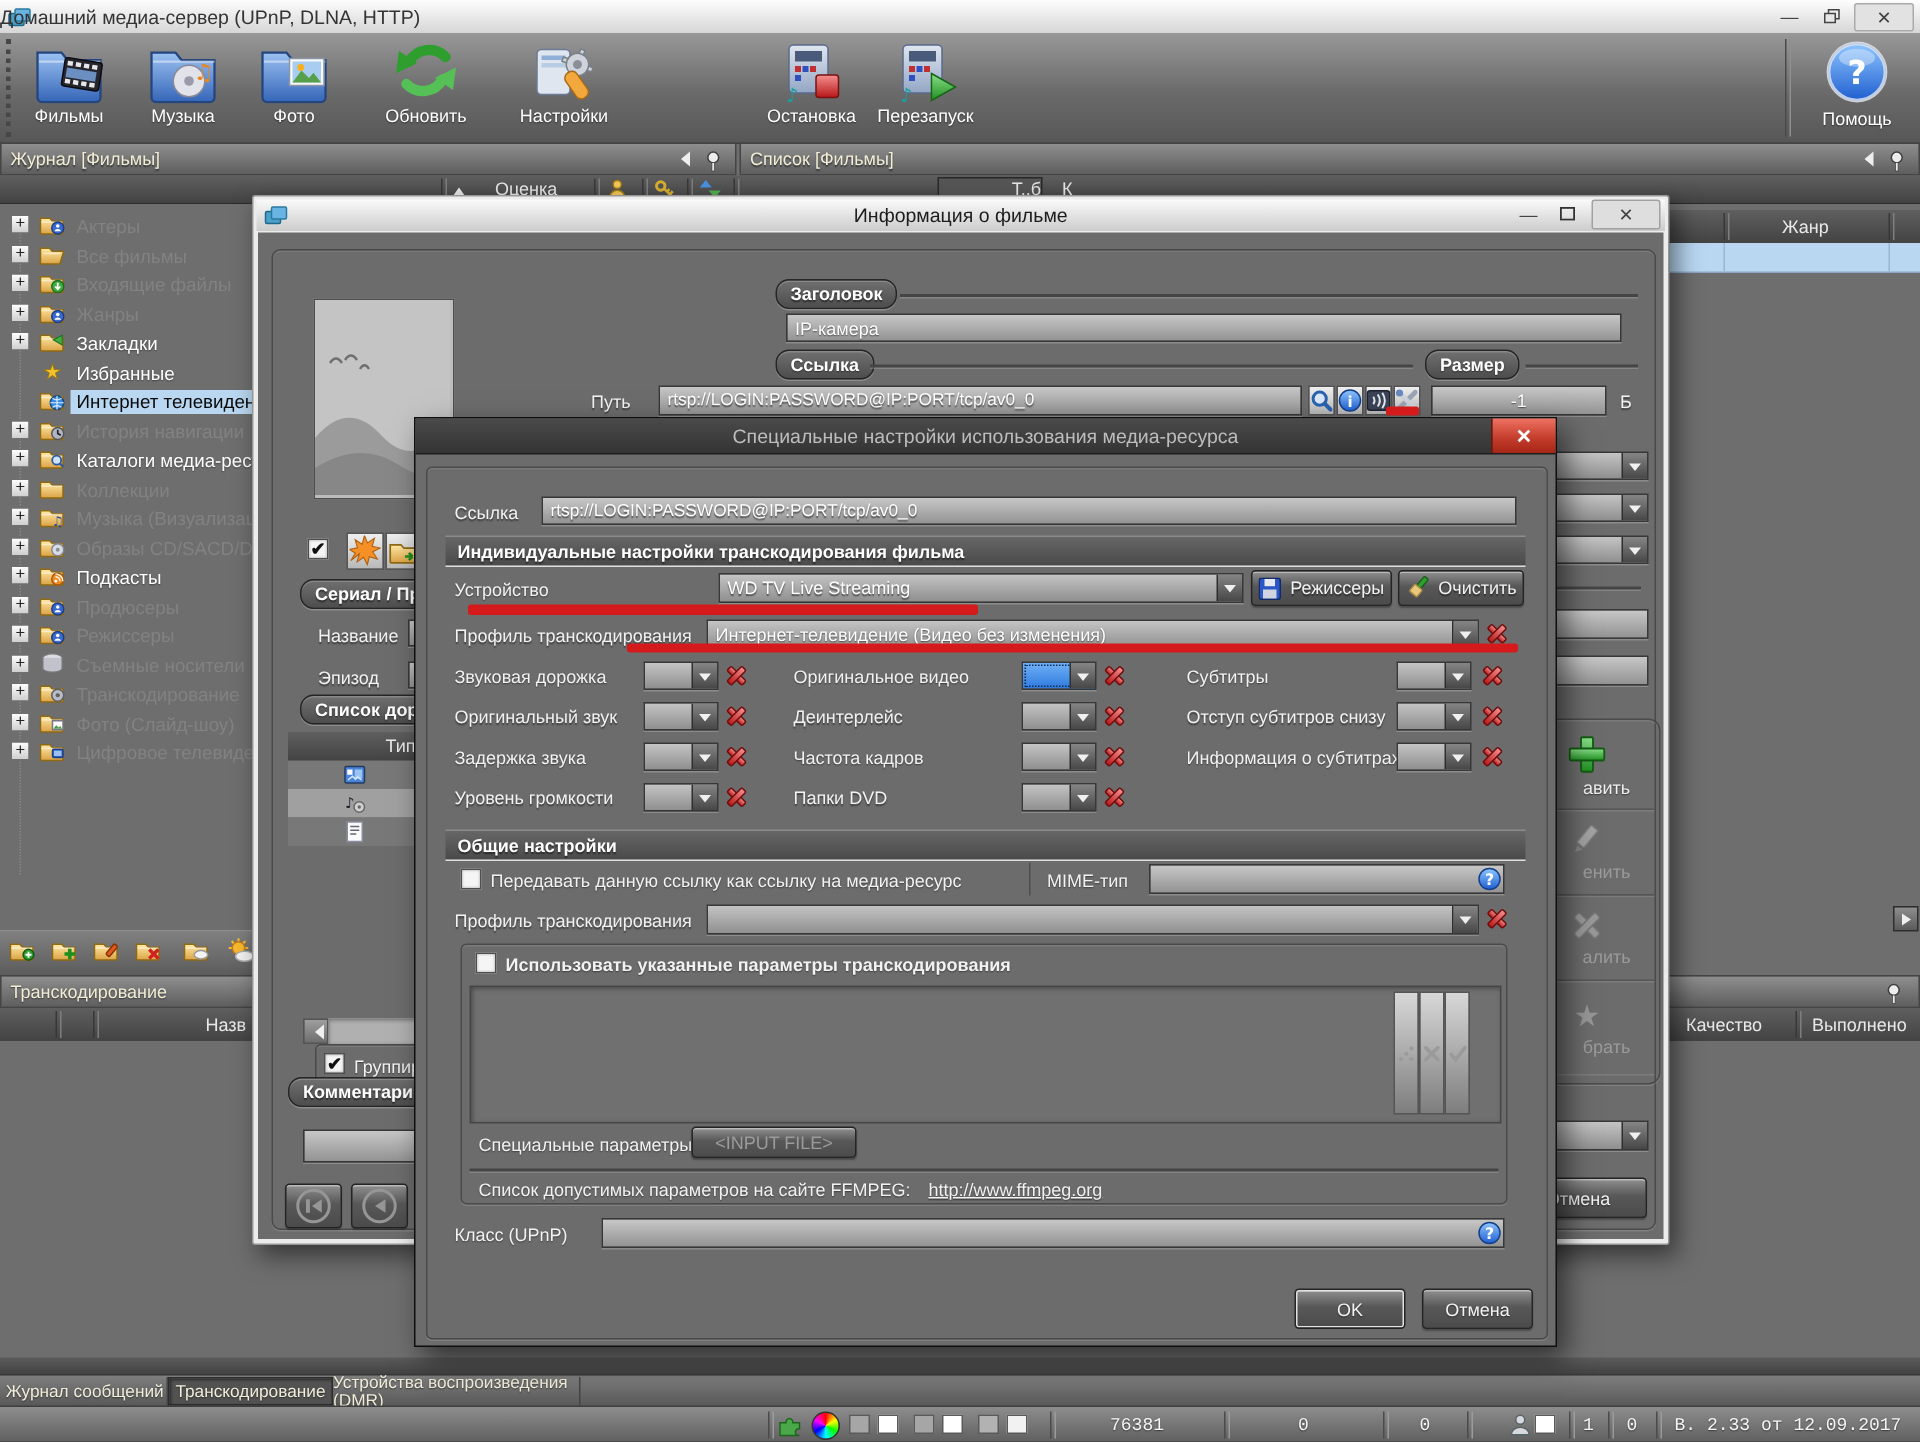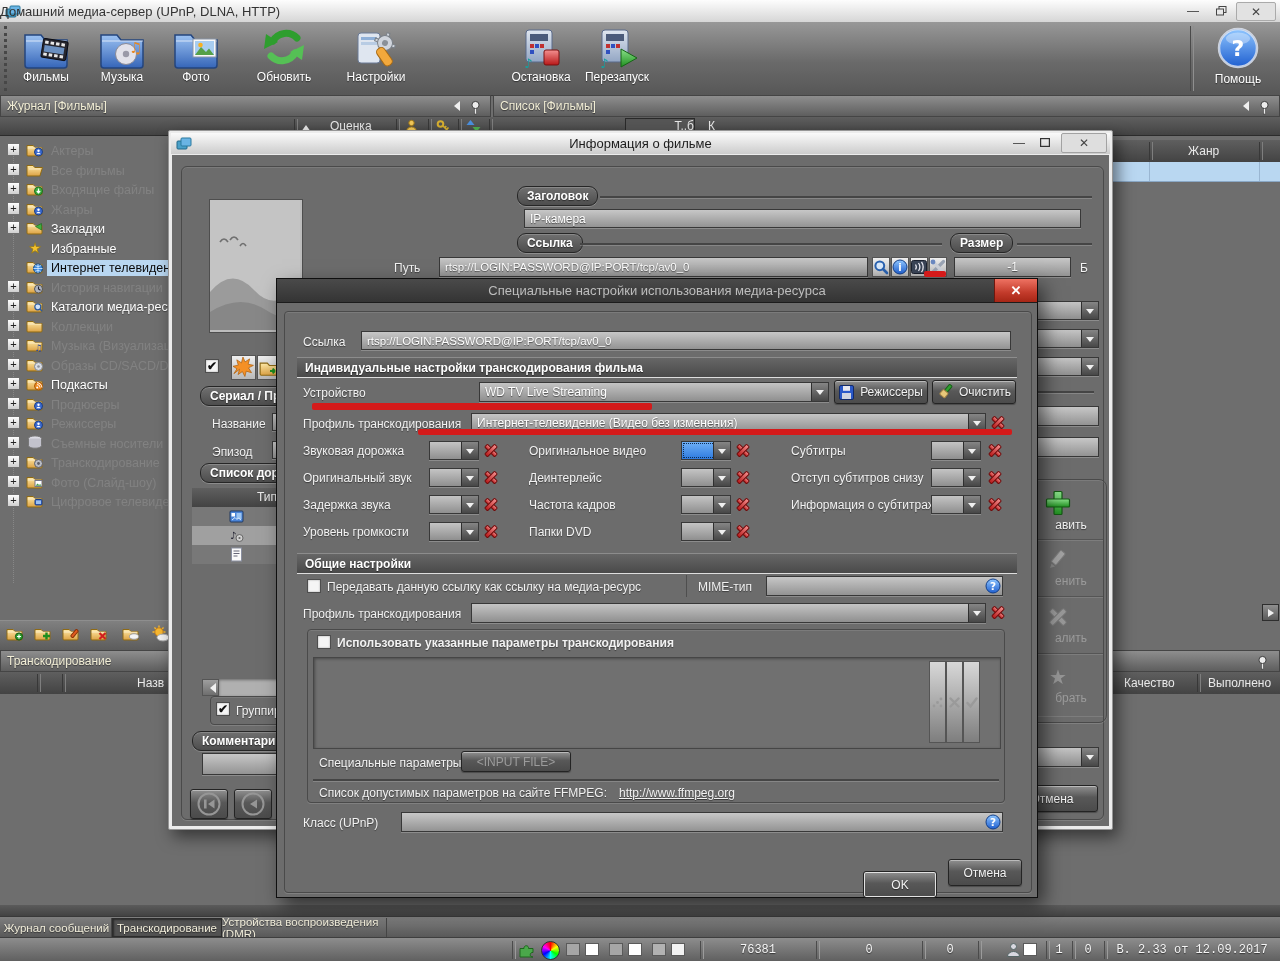--- a/index.html
+++ b/index.html
@@ -706,21 +706,21 @@
 
       <div class="lbtn" style="left:30px;top:524px;width:17px;height:17px;background:linear-gradient(#9e9e9e,#6e6e6e)">
           <span class="chevL" style="border-right-color:#f0f0f0"></span>
         </div>
       <div class="abs" style="left:47px;top:524px;width:123px;height:17px;background:#b0b0b0;box-shadow:inset 0 1px 3px rgba(0,0,0,.4)"></div>
 
       <div class="gbox" style="left:38px;top:541px;width:132px;height:27px;border-radius:4px"></div>
       <div class="cb" style="left:44px;top:547px">✔</div>
       <div class="flabel" style="left:64px;top:549px">Группиро</div>
 
-      <div class="chip" style="left:20px;top:576px;width:102px;overflow:hidden">Комментари</div>
+      <div class="chip" style="left:20px;top:563px;width:102px;overflow:hidden">Комментари</div>
       <div class="input" style="left:30px;top:598px;width:140px;height:22px"></div>
 
       <div class="btn" style="left:18px;top:634px;width:38px;height:30px">
           <span class="ic"><svg width="26" height="26" viewBox="0 0 26 26">
               <circle cx="13" cy="13" r="10.5" fill="none" stroke="#969696" stroke-width="2"></circle>
               <rect x="8" y="8.5" width="2.6" height="9" fill="#969696"></rect>
               <polygon points="18.5,8.5 12,13 18.5,17.5" fill="#969696"></polygon>
             </svg></span>
         </div>
       <div class="btn" style="left:62px;top:634px;width:38px;height:30px">
@@ -997,20 +997,20 @@
     <div class="flabel" style="left:42px;top:507px">Список допустимых параметров на сайте FFMPEG:</div>
     <a class="flabel" style="left:342px;top:507px;text-decoration:underline;color:#f2f2f2;cursor:pointer">http://www.ffmpeg.org</a>
 
     <div class="flabel" style="left:26px;top:537px">Класс (UPnP)</div>
     <div class="input" style="left:124px;top:533px;width:602px;height:20px"></div>
     <span class="ic abs" style="left:708px;top:535px"><svg width="16" height="16" viewBox="0 0 16 16">
           <circle cx="8" cy="8" r="7" fill="url(#gBL)" stroke="#14408a"></circle>
           <text x="8" y="12" font-size="10.5" font-weight="bold" text-anchor="middle" fill="#fff" font-family="DejaVu Sans">?</text>
         </svg></span>
 
-    <div class="btn focusring" style="left:586px;top:592px;width:74px;height:27px">OK</div>
+    <div class="btn focusring" style="left:586px;top:580px;width:74px;height:27px">OK</div>
     <div class="btn" style="left:671px;top:580px;width:74px;height:27px">Отмена</div>
   </div>
 
   <div class="ann" style="left:312px;top:403px;width:340px;height:7px"></div>
   <div class="ann" style="left:418px;top:429px;width:594px;height:6px"></div>
   <div class="ann" style="left:924px;top:271px;width:22px;height:6px"></div>
 </div>
 
 </body></html>

